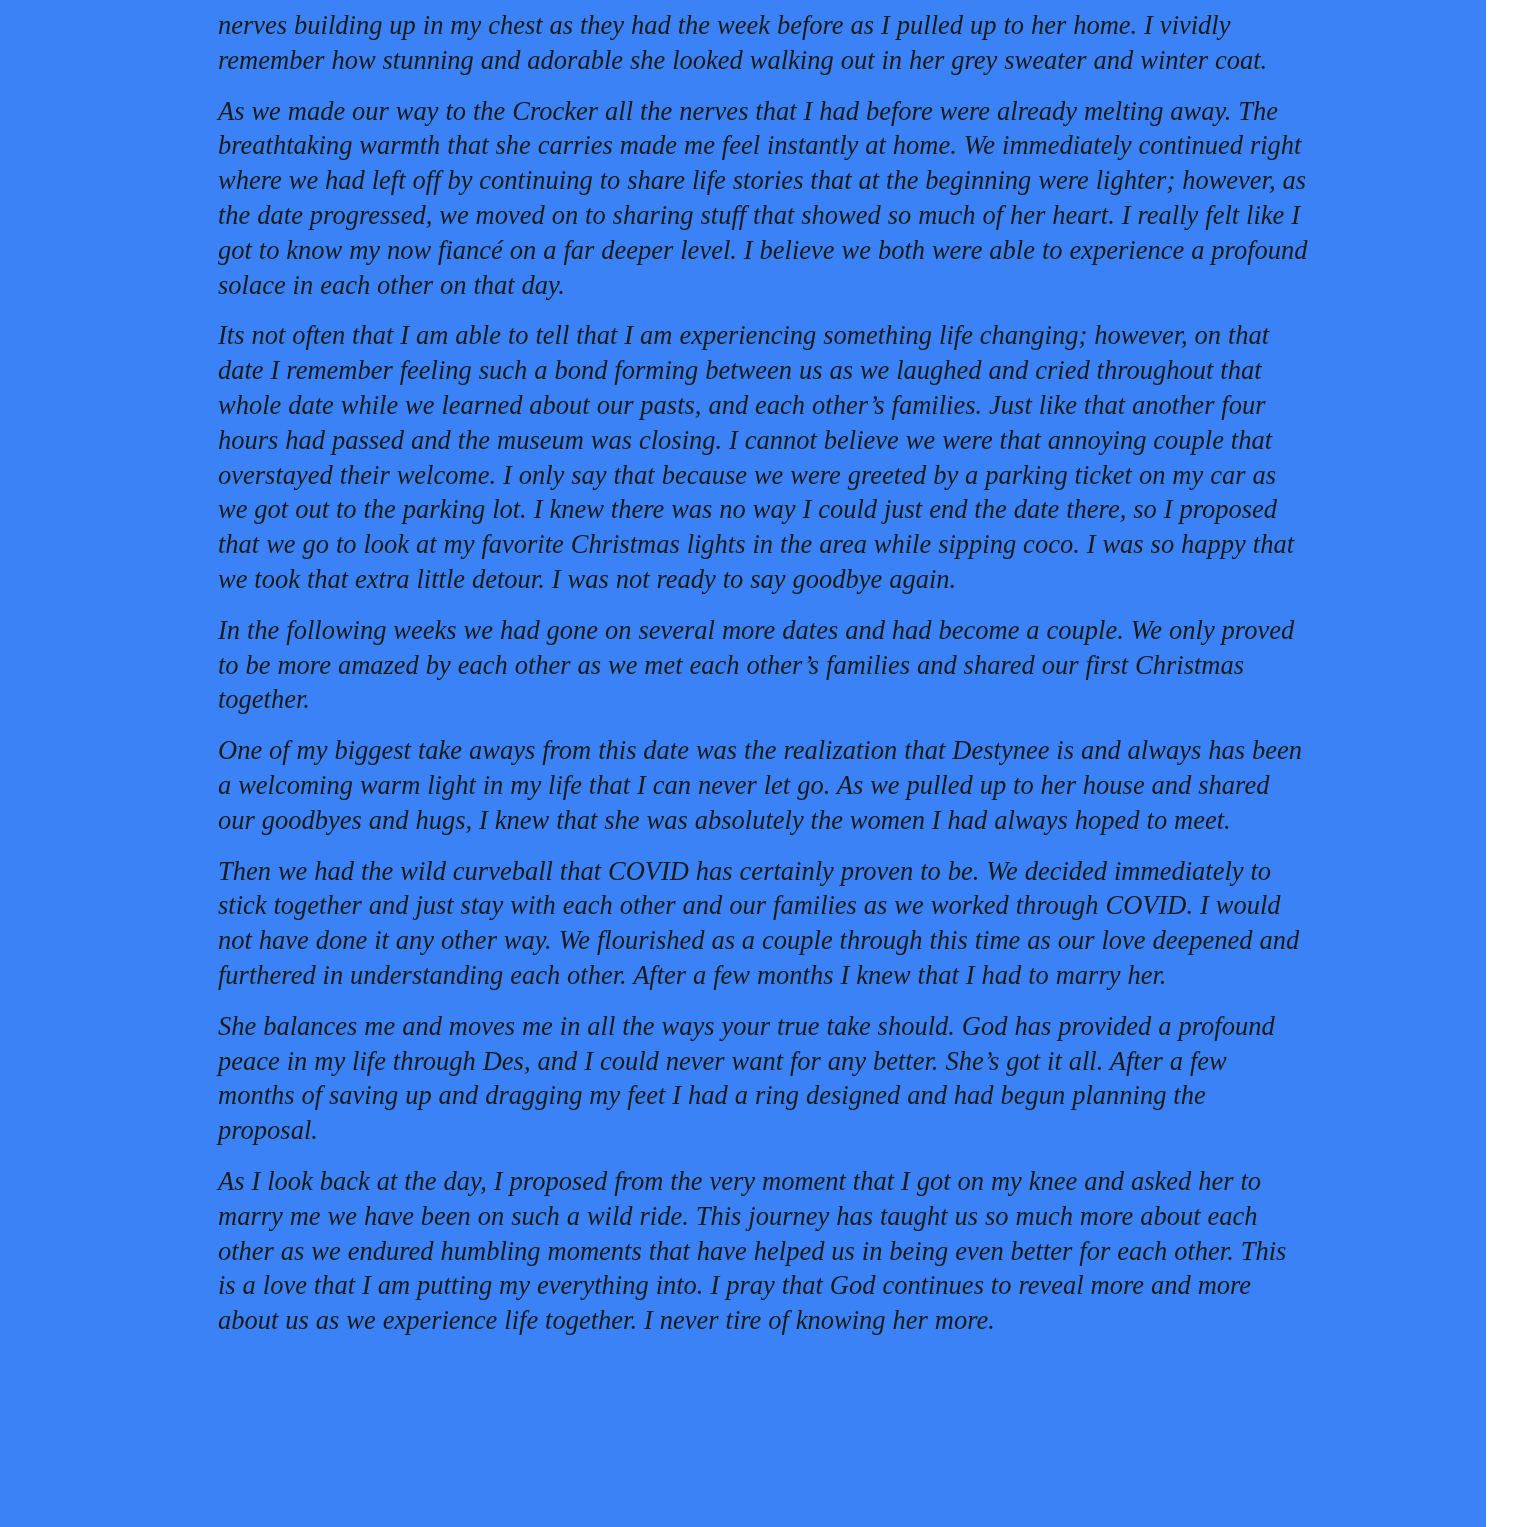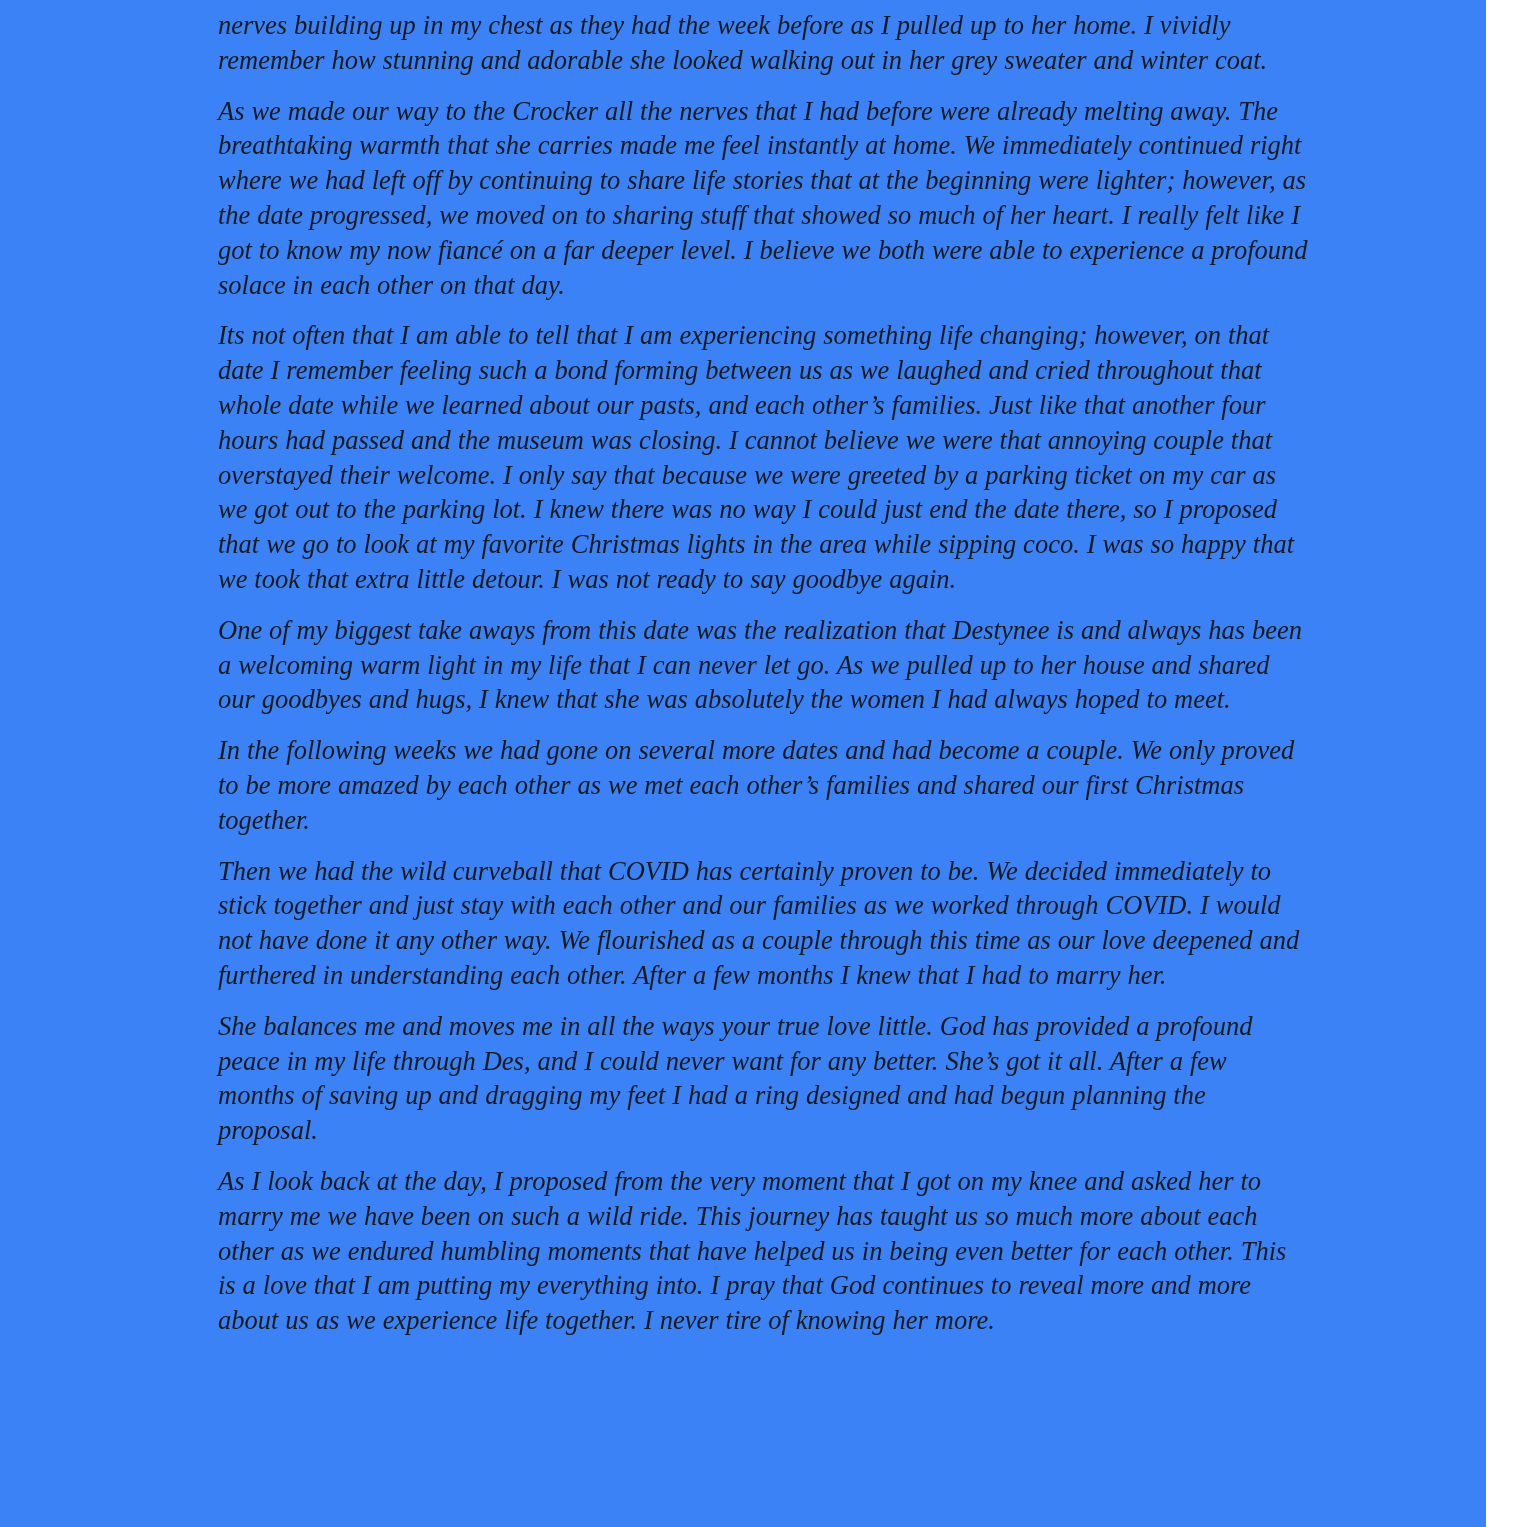--- a/index.html
+++ b/index.html
@@ -48,20 +48,20 @@
 </style>
 </head>
 <body>
 
 <div class="page">
   <div class="doc-body">
 
     <p class="para">nerves building up in my chest as they had the week before as I pulled up to her home. I vividly remember how stunning and adorable she looked walking out in her grey sweater and winter coat.</p>
     <p class="para">As we made our way to the Crocker all the nerves that I had before were already melting away. The breathtaking warmth that she carries made me feel instantly at home. We immediately continued right where we had left off by continuing to share life stories that at the beginning were lighter; however, as the date progressed, we moved on to sharing stuff that showed so much of her heart. I really felt like I got to know my now fiancé on a far deeper level. I believe we both were able to experience a profound solace in each other on that day.</p>
     <p class="para">Its not often that I am able to tell that I am experiencing something life changing; however, on that date I remember feeling such a bond forming between us as we laughed and cried throughout that whole date while we learned about our pasts, and each other’s families. Just like that another four hours had passed and the museum was closing. I cannot believe we were that annoying couple that overstayed their welcome. I only say that because we were greeted by a parking ticket on my car as we got out to the parking lot. I knew there was no way I could just end the date there, so I proposed that we go to look at my favorite Christmas lights in the area while sipping coco. I was so happy that we took that extra little detour. I was not ready to say goodbye again.</p>
+    <p class="para">In the following weeks we had gone on several more dates and had become a couple. We only proved to be more amazed by each other as we met each other’s families and shared our first Christmas together.</p>
     <p class="para">One of my biggest take aways from this date was the realization that Destynee is and always has been a welcoming warm light in my life that I can never let go. As we pulled up to her house and shared our goodbyes and hugs, I knew that she was absolutely the women I had always hoped to meet.</p>
-    <p class="para">In the following weeks we had gone on several more dates and had become a couple. We only proved to be more amazed by each other as we met each other’s families and shared our first Christmas together.</p>
     <p class="para">Then we had the wild curveball that COVID has certainly proven to be. We decided immediately to stick together and just stay with each other and our families as we worked through COVID. I would not have done it any other way. We flourished as a couple through this time as our love deepened and furthered in understanding each other. After a few months I knew that I had to marry her.</p>
-    <p class="para">She balances me and moves me in all the ways your true love little. God has provided a profound peace in my life through Des, and I could never want for any better. She’s got it all. After a few months of saving up and dragging my feet I had a ring designed and had begun planning the proposal.</p>
+    <p class="para">She balances me and moves me in all the ways your true take should. God has provided a profound peace in my life through Des, and I could never want for any better. She’s got it all. After a few months of saving up and dragging my feet I had a ring designed and had begun planning the proposal.</p>
     <p class="para">As I look back at the day, I proposed from the very moment that I got on my knee and asked her to marry me we have been on such a wild ride. This journey has taught us so much more about each other as we endured humbling moments that have helped us in being even better for each other. This is a love that I am putting my everything into. I pray that God continues to reveal more and more about us as we experience life together. I never tire of knowing her more.</p>
 
   </div>
 </div>
 
 </body></html>

